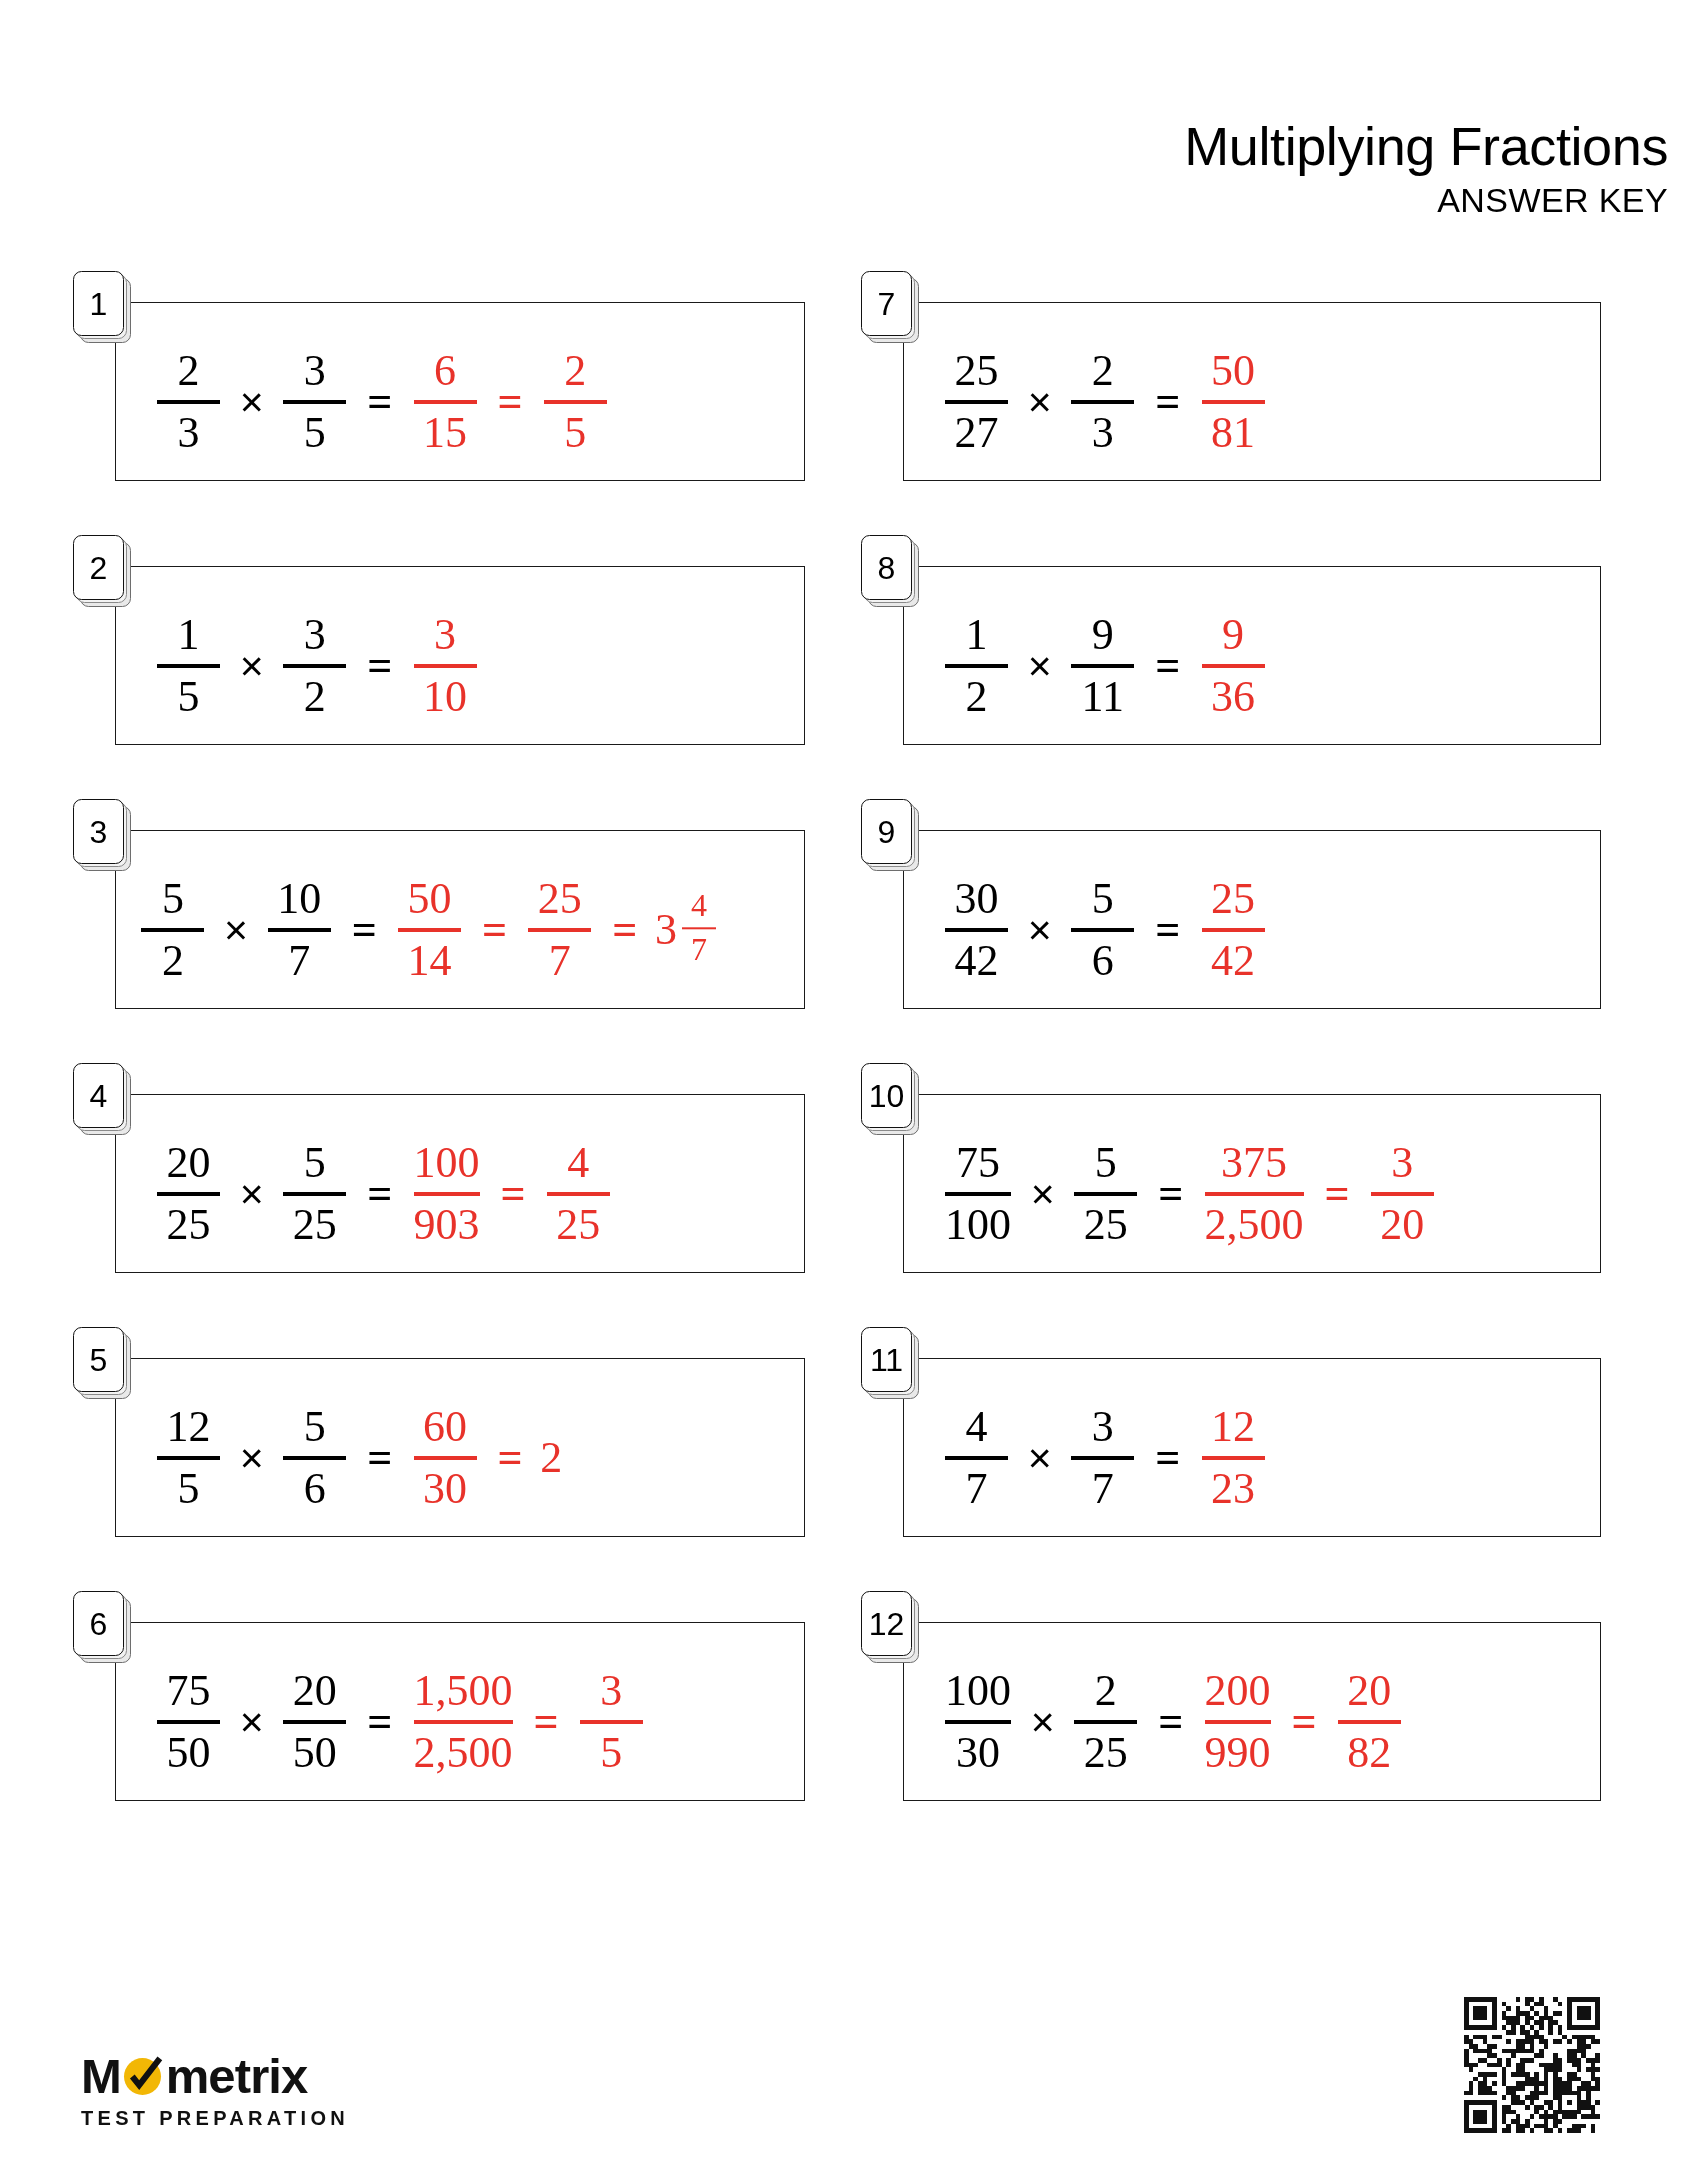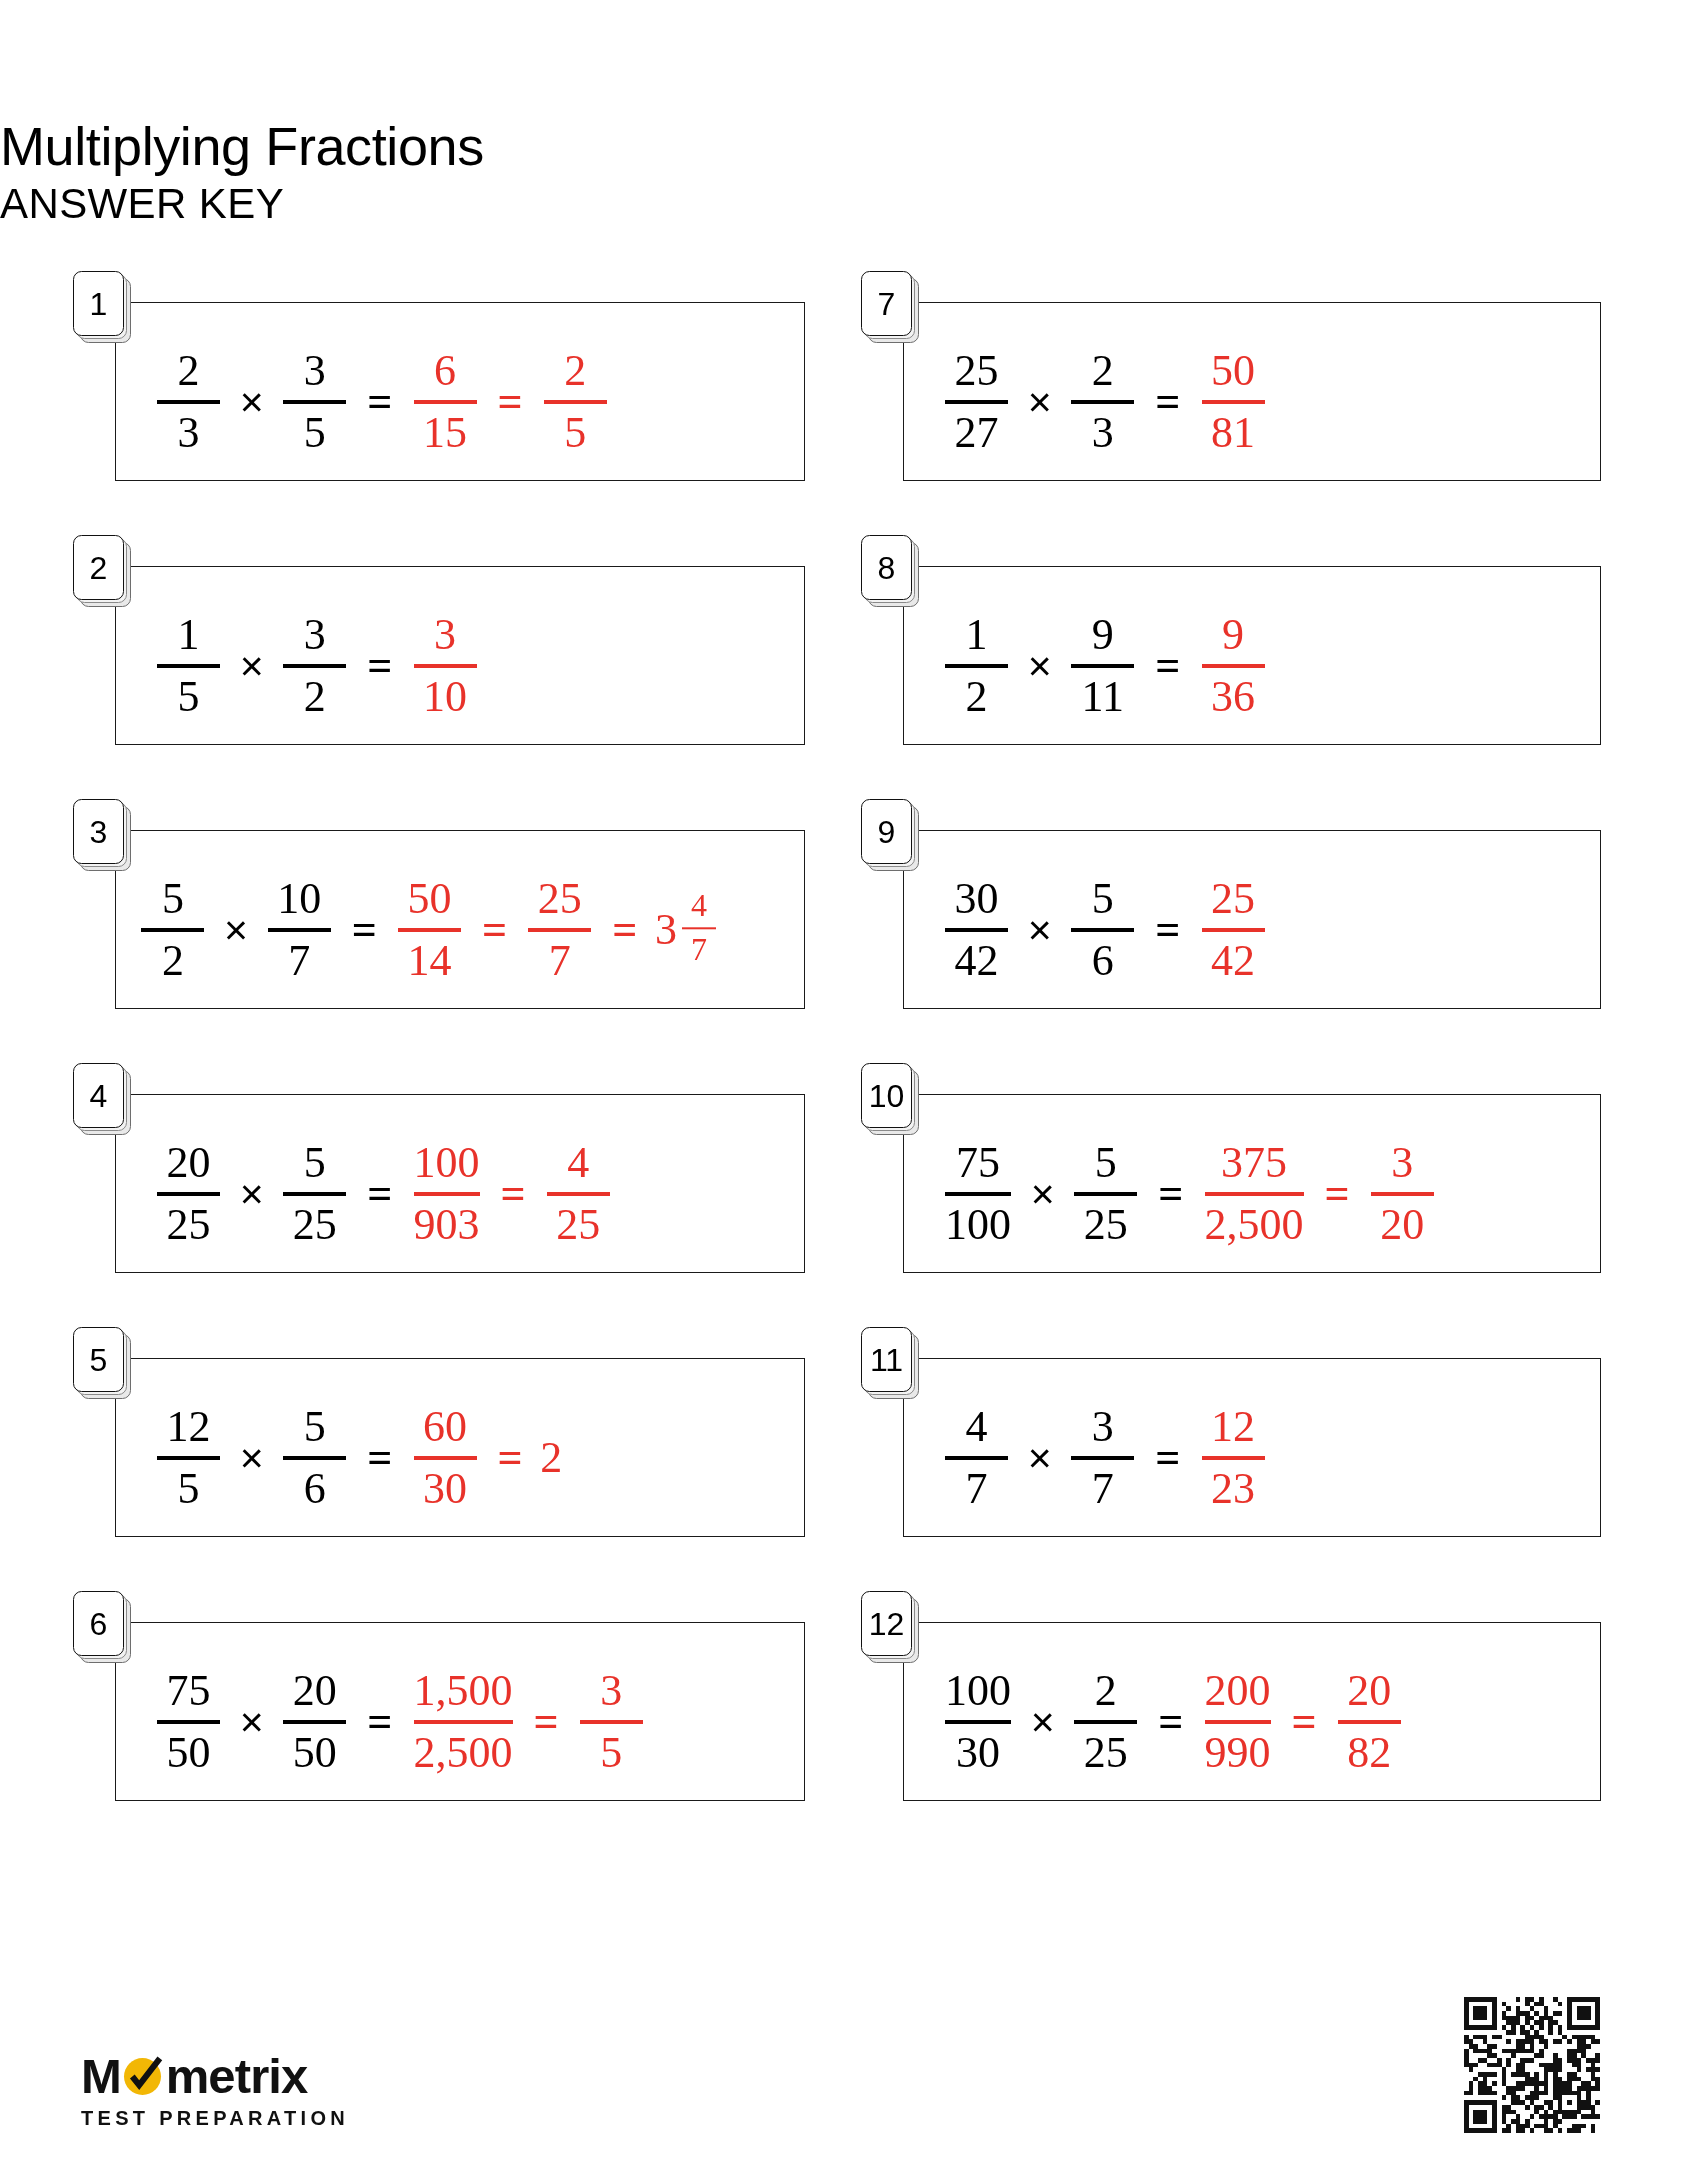--- a/index.html
+++ b/index.html
@@ -14,33 +14,33 @@
     font-family: "Liberation Sans", sans-serif;
     overflow: hidden;
   }
 
   
   .header {
     position: absolute;
     top: 119px;
     left: 0;
     width: 1668px;
-    text-align: left;
+    text-align: right;
   }
   .title {
     font-family: "Liberation Sans", sans-serif;
     font-size: 54px;
     font-weight: 400;
     color: #000000;
     letter-spacing: -0.4px;
     line-height: 1.0;
   }
   .subtitle {
     font-family: "Liberation Sans", sans-serif;
-    font-size: 42px;
+    font-size: 34px;
     font-weight: 400;
     color: #000000;
     letter-spacing: 0.4px;
     margin-top: 10.2px;
     line-height: 1.0;
   }
 
   
   .grid {
     position: absolute;

